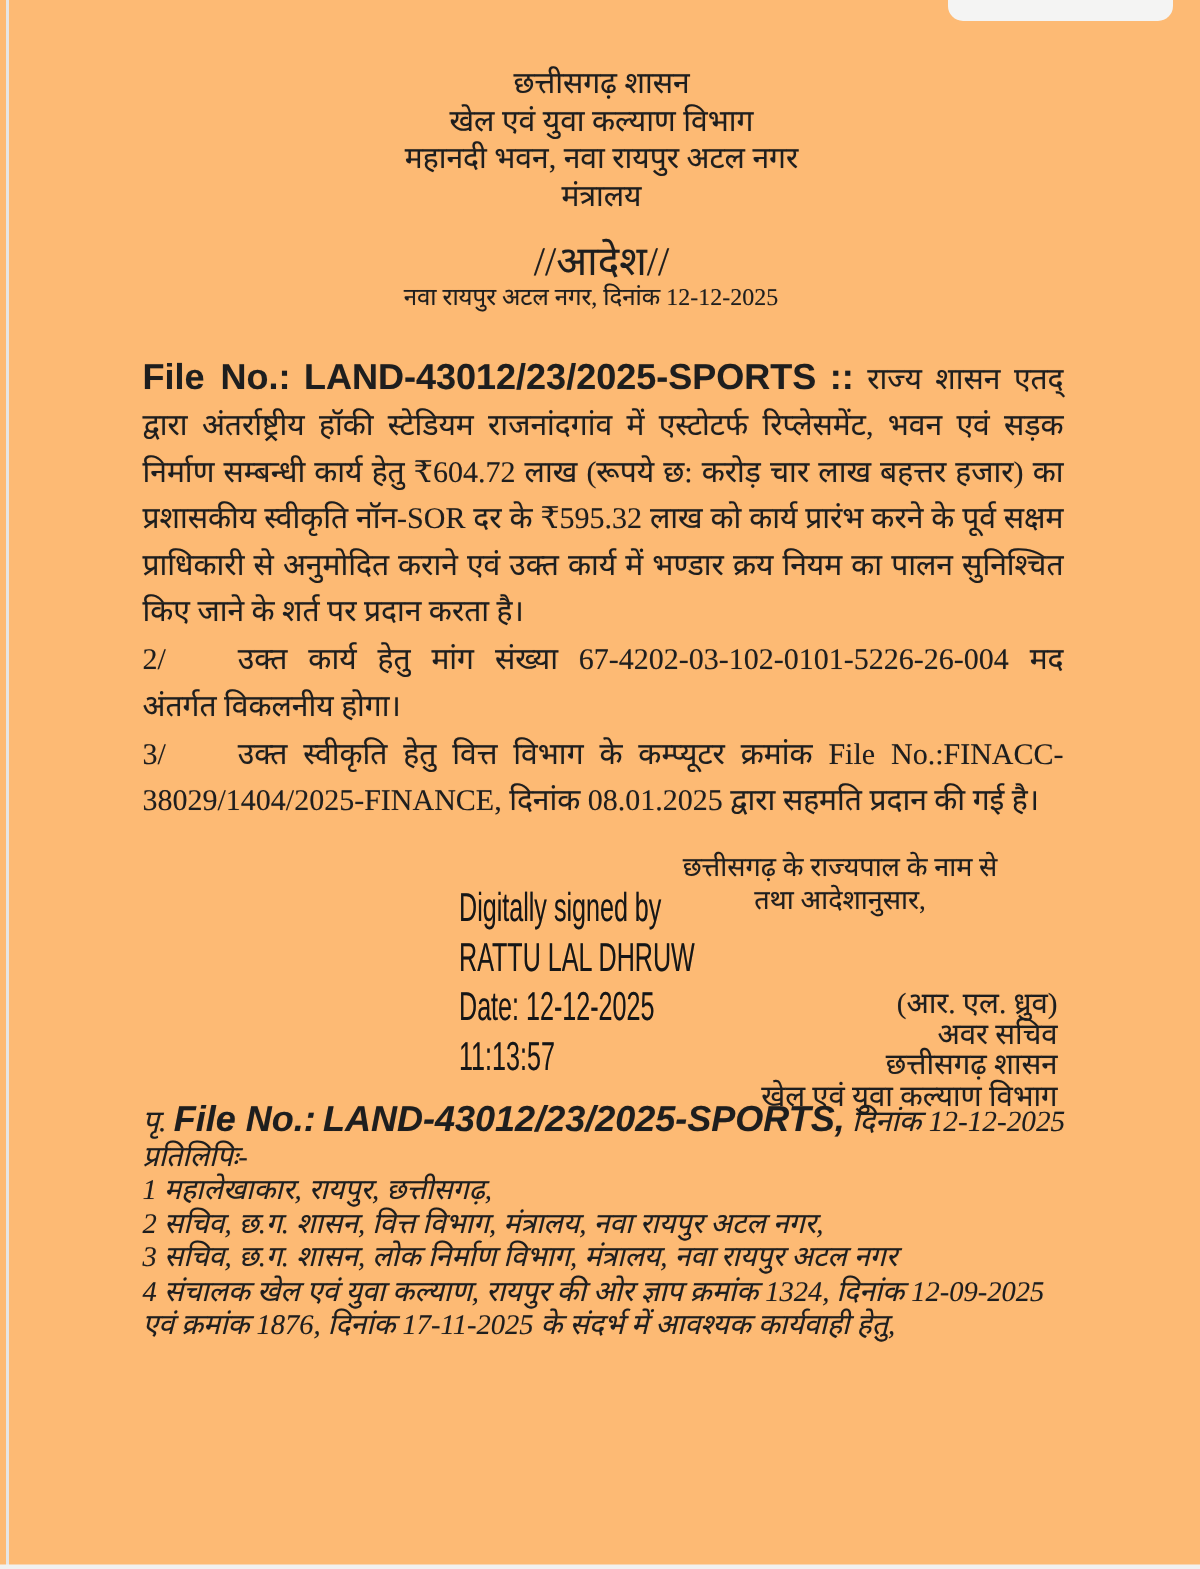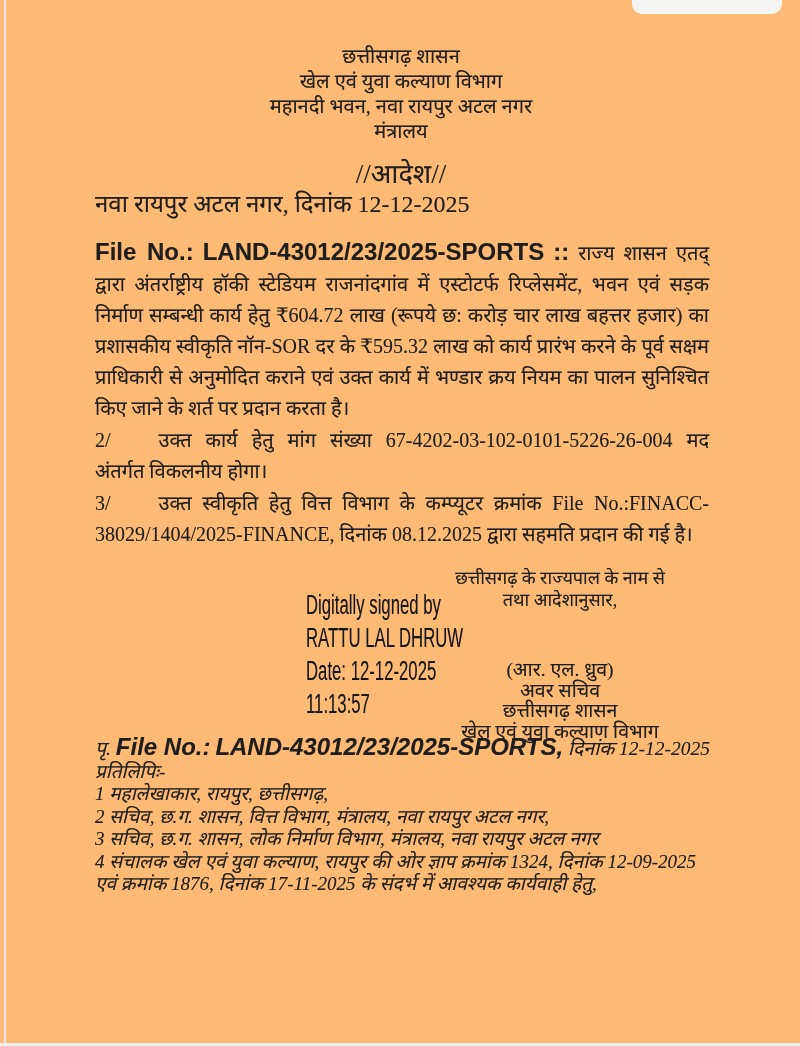--- a/index.html
+++ b/index.html
@@ -12,21 +12,21 @@
     color:#1e1e1e;
     text-shadow:0 0 0.5px rgba(30,30,30,0.35);
   }
   
   .edge-left   { position:absolute; left:4px; top:0; bottom:0; width:2px; background:#e6e6e6; }
   .edge-bottom { position:absolute; left:0; right:0; bottom:0; height:3px; background:#f1f1f0; }
   .smudge-top  { position:absolute; right:18px; top:0; width:150px; height:14px; background:#f4f4f3; border-radius:0 0 10px 10px; }
 
   .header     { position:absolute; top:44px;  left:95px; width:612px; text-align:center; font-size:20px; line-height:25px; }
   .order-title{ position:absolute; top:154px; left:95px; width:612px; text-align:center; font-size:27px; }
-  .place-date { position:absolute; top:186px; left:95px; width:612px; box-sizing:border-box; text-align:left; padding-right:14px; font-size:24px; }
+  .place-date { position:absolute; top:186px; left:95px; width:612px; box-sizing:border-box; text-align:center; padding-right:14px; font-size:16px; }
 
   .para { position:absolute; left:95px; width:614px; margin:0; font-size:20px; line-height:31px; text-align:justify; }
   .p1 { top:236px; }
   .p2 { top:425px; }
   .p3 { top:488px; }
   .tab { display:inline-block; width:48px; }
   .en  { font-family:"Liberation Sans","DejaVu Sans",sans-serif; font-size:24px; }
   .b   { font-weight:bold; }
 
   .sig-top {
@@ -34,21 +34,21 @@
     text-align:center; font-size:18px; line-height:22px;
   }
   .sig-digital {
     position:absolute; top:589px; left:306px;
     font-family:"Liberation Sans","DejaVu Sans",sans-serif;
     font-size:27px; line-height:33px; color:#161616;
     transform:scaleX(0.62); transform-origin:0 0; white-space:nowrap;
   }
   .sig-bottom {
     position:absolute; top:660px; left:415px; width:290px;
-    text-align:center; font-size:19.5px; line-height:20.5px;
+    text-align:right; font-size:19.5px; line-height:20.5px;
   }
 
   .footer { position:absolute; top:736px; left:95px; width:622px; font-size:19px; line-height:22.5px;font-style:italic; }
   .f-line1 { font-size:19.5px; }
   .f-cont  { text-align:right; padding-right:55px; color:#2a2a2a; }
 </style>
 </head>
 <body>
 
 <div class="page">
@@ -72,21 +72,21 @@
     <span class="en b">LAND-43012/23/2025-SPORTS</span>
     <span class="en b">::</span>
     <span>राज्य शासन एतद् द्वारा अंतर्राष्ट्रीय हॉकी स्टेडियम राजनांदगांव में एस्टोटर्फ रिप्लेसमेंट, भवन एवं सड़क निर्माण सम्बन्धी कार्य हेतु ₹604.72 लाख (रूपये छ: करोड़ चार लाख बहत्तर हजार) का प्रशासकीय स्वीकृति नॉन-SOR दर के ₹595.32 लाख को कार्य प्रारंभ करने के पूर्व सक्षम प्राधिकारी से अनुमोदित कराने एवं उक्त कार्य में भण्डार क्रय नियम का पालन सुनिश्चित किए जाने के शर्त पर प्रदान करता है।</span>
   </p>
 
   <p class="para p2">
     <span>2/</span><span class="tab"></span><span>उक्त कार्य हेतु मांग संख्या 67-4202-03-102-0101-5226-26-004 मद अंतर्गत विकलनीय होगा।</span>
   </p>
 
   <p class="para p3">
-    <span>3/</span><span class="tab"></span><span>उक्त स्वीकृति हेतु वित्त विभाग के कम्प्यूटर क्रमांक File No.:FINACC-38029/1404/2025-FINANCE, दिनांक 08.12.2025 द्वारा सहमति प्रदान की गई है।</span>
+    <span>3/</span><span class="tab"></span><span>उक्त स्वीकृति हेतु वित्त विभाग के कम्प्यूटर क्रमांक File No.:FINACC-38029/1404/2025-FINANCE, दिनांक 08.01.2025 द्वारा सहमति प्रदान की गई है।</span>
   </p>
 
   <div class="sig-top">
     <div>छत्तीसगढ़ के राज्यपाल के नाम से</div>
     <div>तथा आदेशानुसार,</div>
   </div>
 
   <div class="sig-digital">
     <div>Digitally signed by</div>
     <div>RATTU LAL DHRUW</div>

